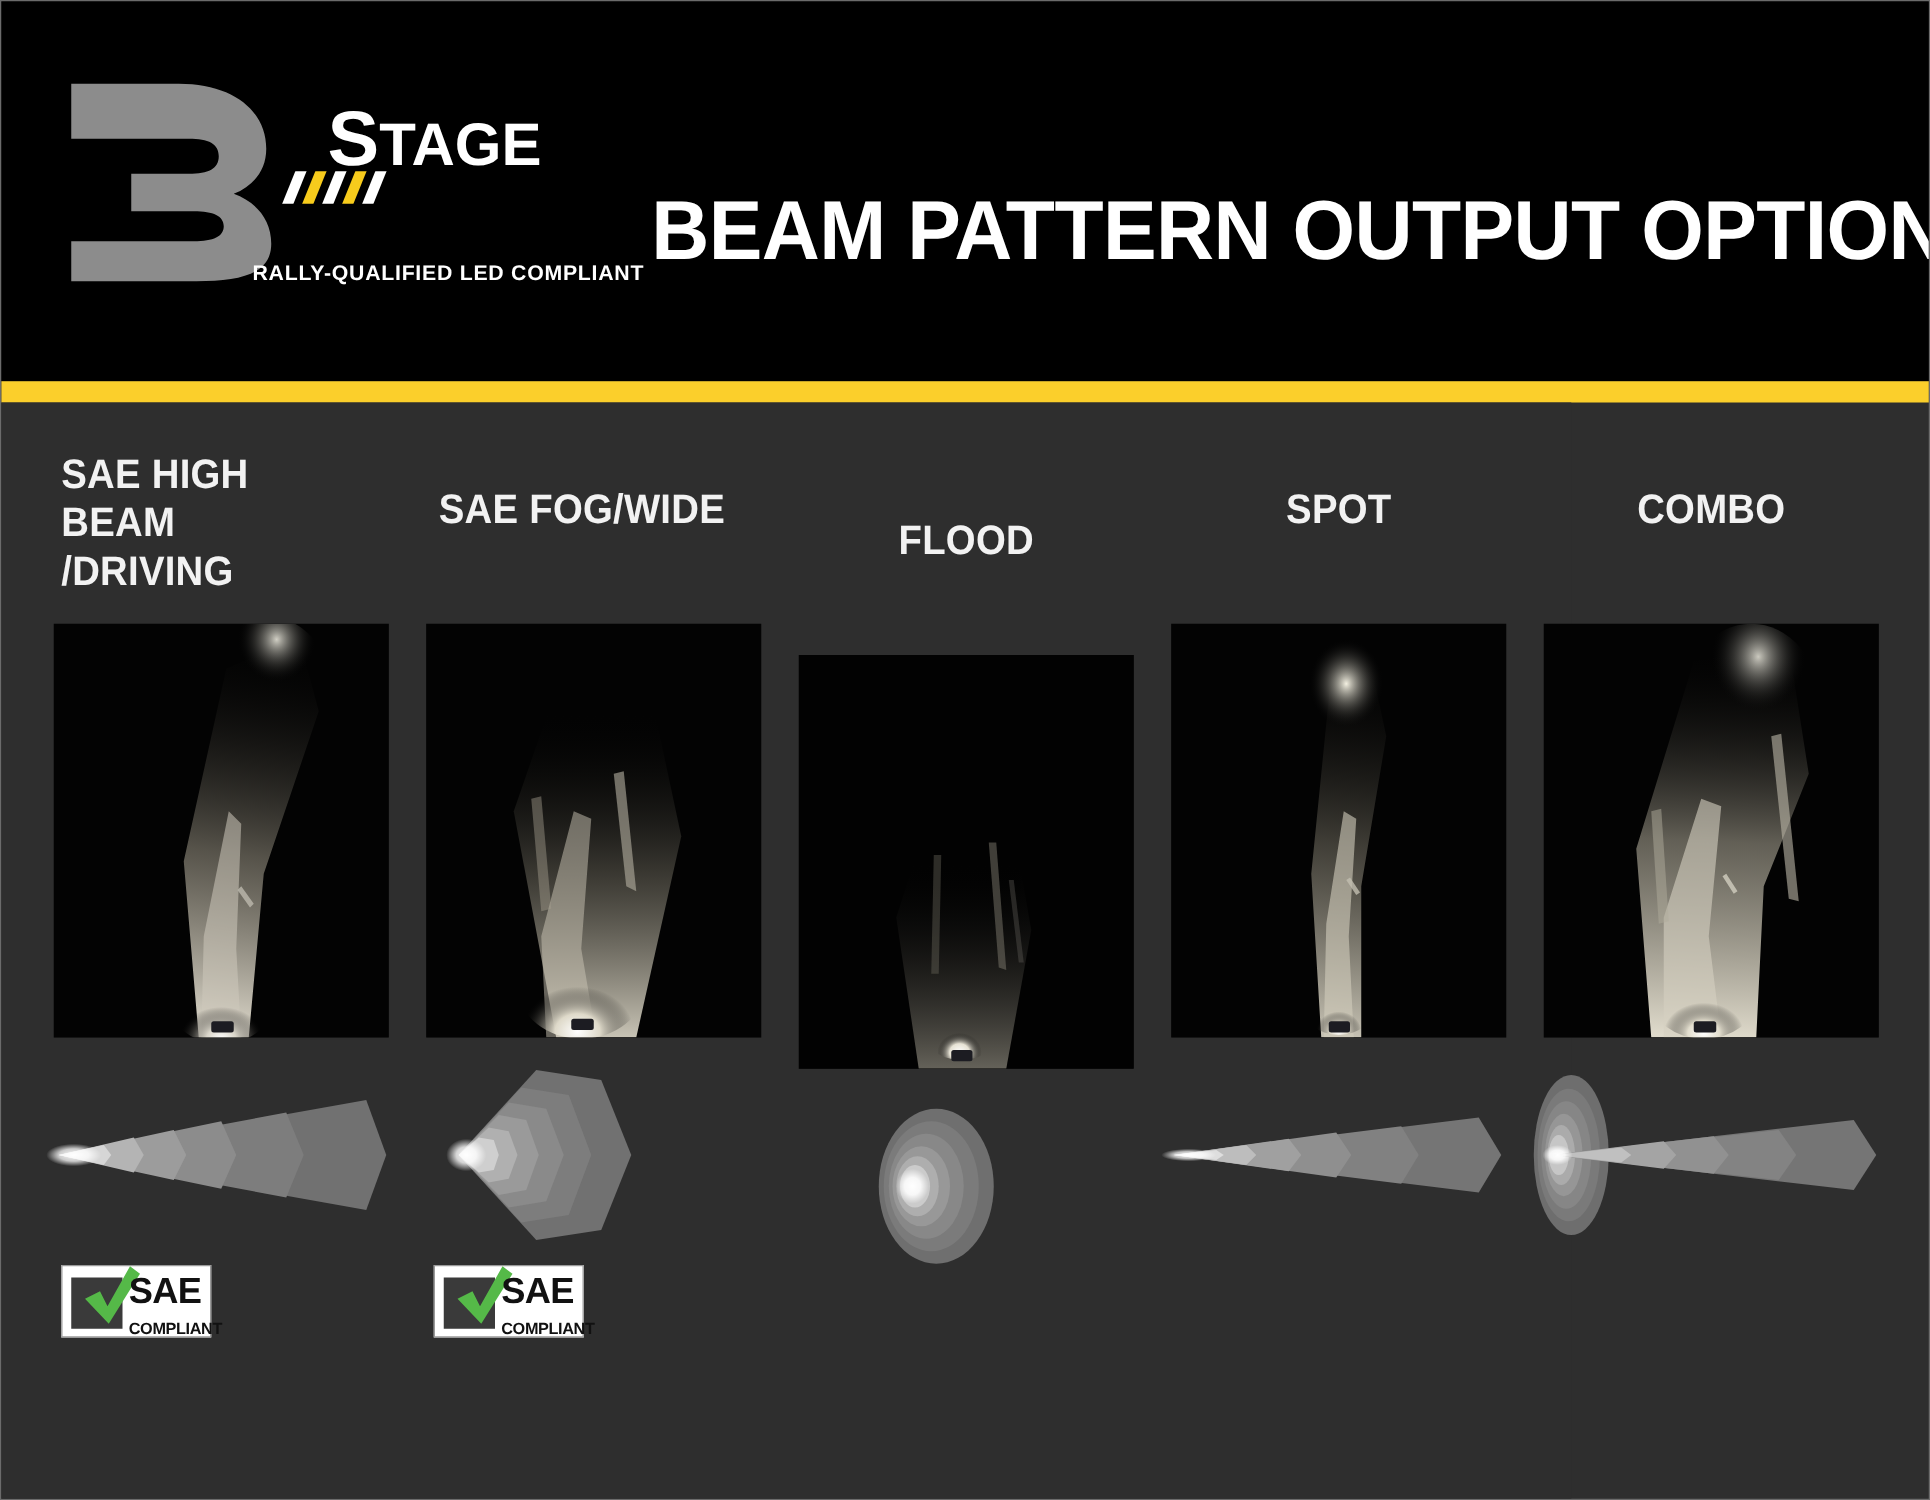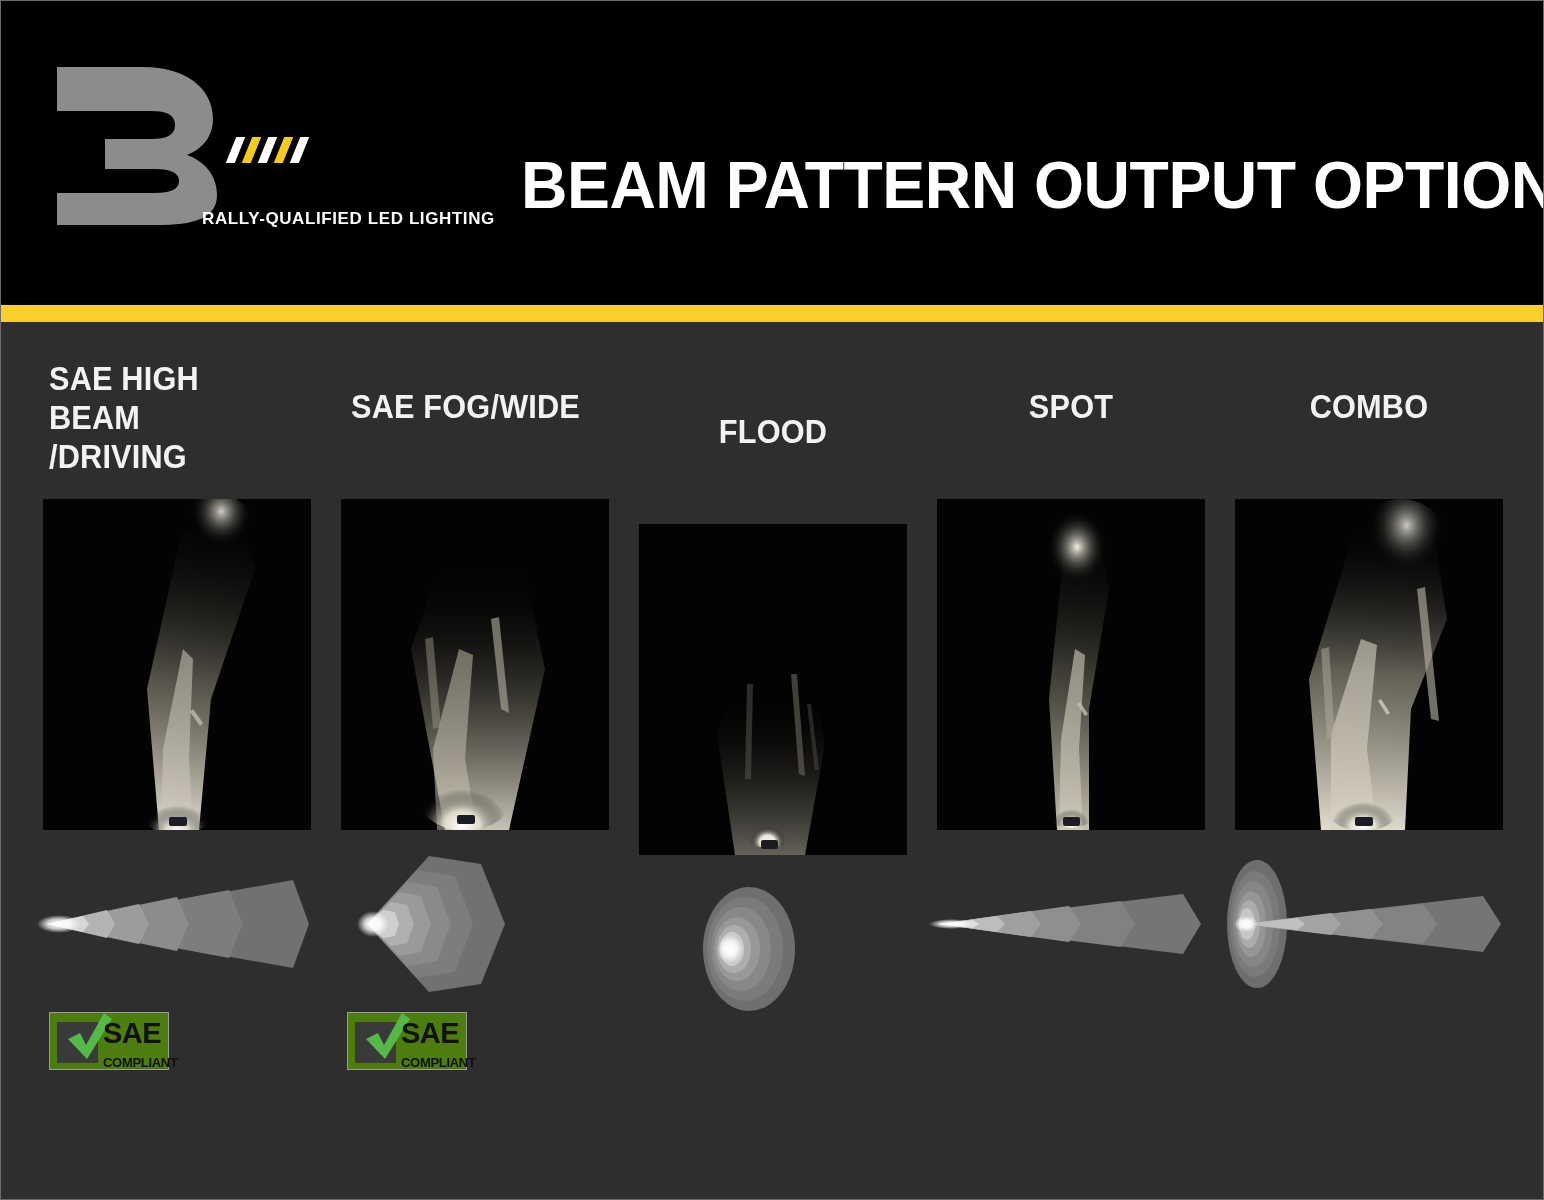--- a/index.html
+++ b/index.html
@@ -189,21 +189,21 @@
   }
   .beam svg { display: block; overflow: visible; }
 
   
   .sae-badge {
     position: absolute;
     top: 690px;
     left: 6px;
     width: 120px;
     height: 58px;
-    background: #4d7c0f;
+    background: #ffffff;
     border: 1px solid #9a9a9a;
     box-sizing: border-box;
   }
   .sae-check-box {
     position: absolute;
     left: 7px;
     top: 9px;
     width: 41px;
     height: 41px;
     background: #3a3a3a;
@@ -260,23 +260,26 @@
       </svg>
 
       <div class="logo-slash">
         <i></i>
           <i></i>
           <i></i>
           <i></i>
           <i></i>
       </div>
 
-
-
-      <div class="logo-tagline">RALLY-QUALIFIED LED LIGHTING</div>
+      <div class="logo-stage">
+        <span class="cap">S</span><span class="rest">TAGE</span>
+      </div>
+
+
+      <div class="logo-tagline">RALLY-QUALIFIED LED COMPLIANT</div>
     </div>
 
     <div class="poster-title">BEAM PATTERN OUTPUT OPTIONS</div>
   </div>
 
   <div class="yellow-bar"></div>
 
   <div class="content">
 
     <div class="col col-0">

